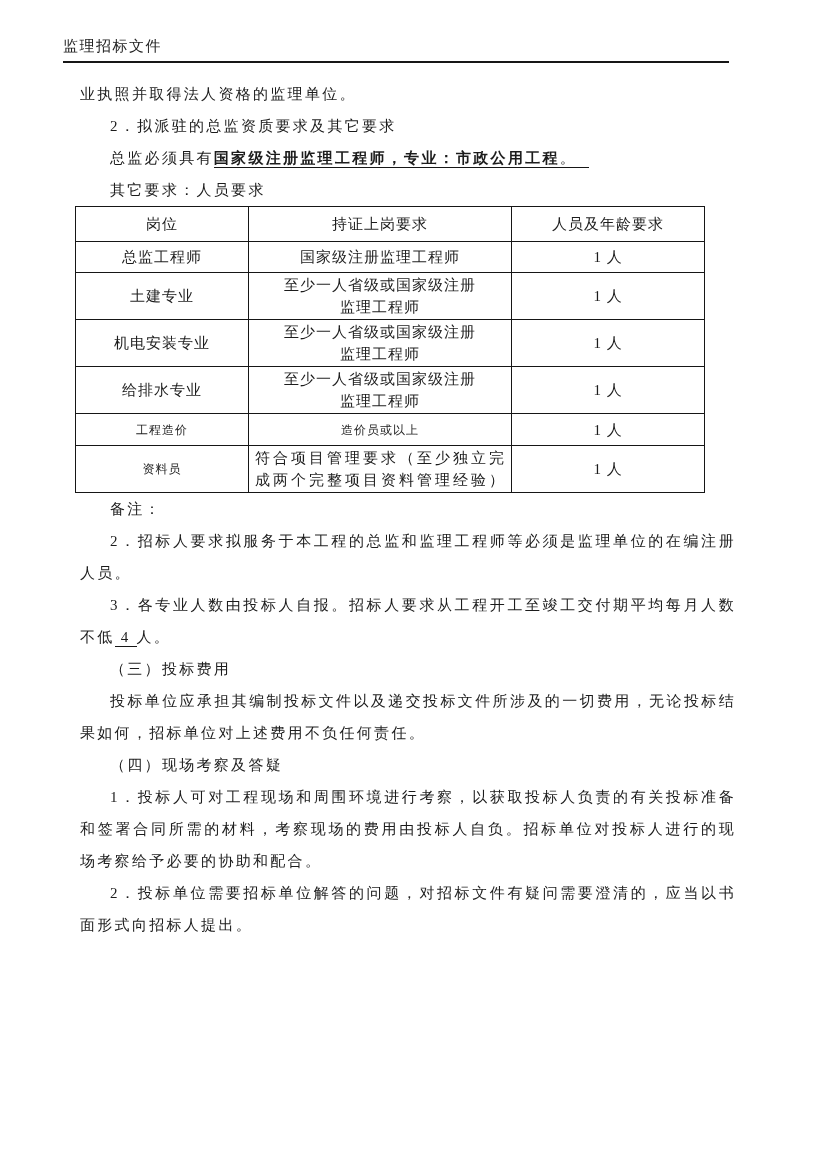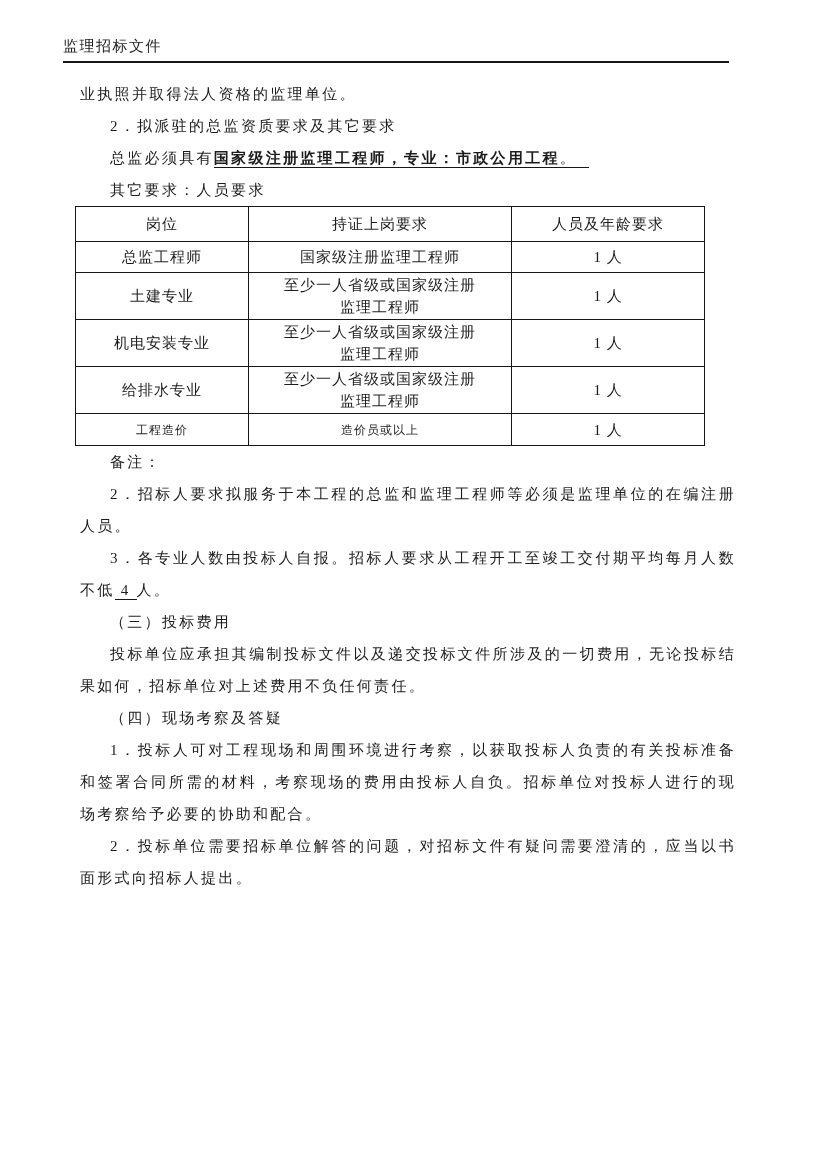--- a/index.html
+++ b/index.html
@@ -121,20 +121,26 @@
           <td>给排水专业</td>
           <td class="pre">至少一人省级或国家级注册
 监理工程师</td>
           <td>1 人</td>
         </tr>
         <tr style="height:32px">
           <td class="small">工程造价</td>
           <td class="small">造价员或以上</td>
           <td>1 人</td>
         </tr>
+        <tr style="height:44px">
+          <td class="small">资料员</td>
+          <td class="fill">符合项目管理要求（至少独立完
+成两个完整项目资料管理经验）</td>
+          <td>1 人</td>
+        </tr>
       </tbody>
     </table>
 
     <p class="para indent">备注：</p>
 
 
     <p class="para indent">2．招标人要求拟服务于本工程的总监和监理工程师等必须是监理单位的在编注册人员。</p>
 
     <p class="para indent"><span>3．各专业人数由投标人自报。招标人要求从工程开工至竣工交付期平均每月人数不低</span><span class="u"> 4 </span><span>人。</span></p>
 

